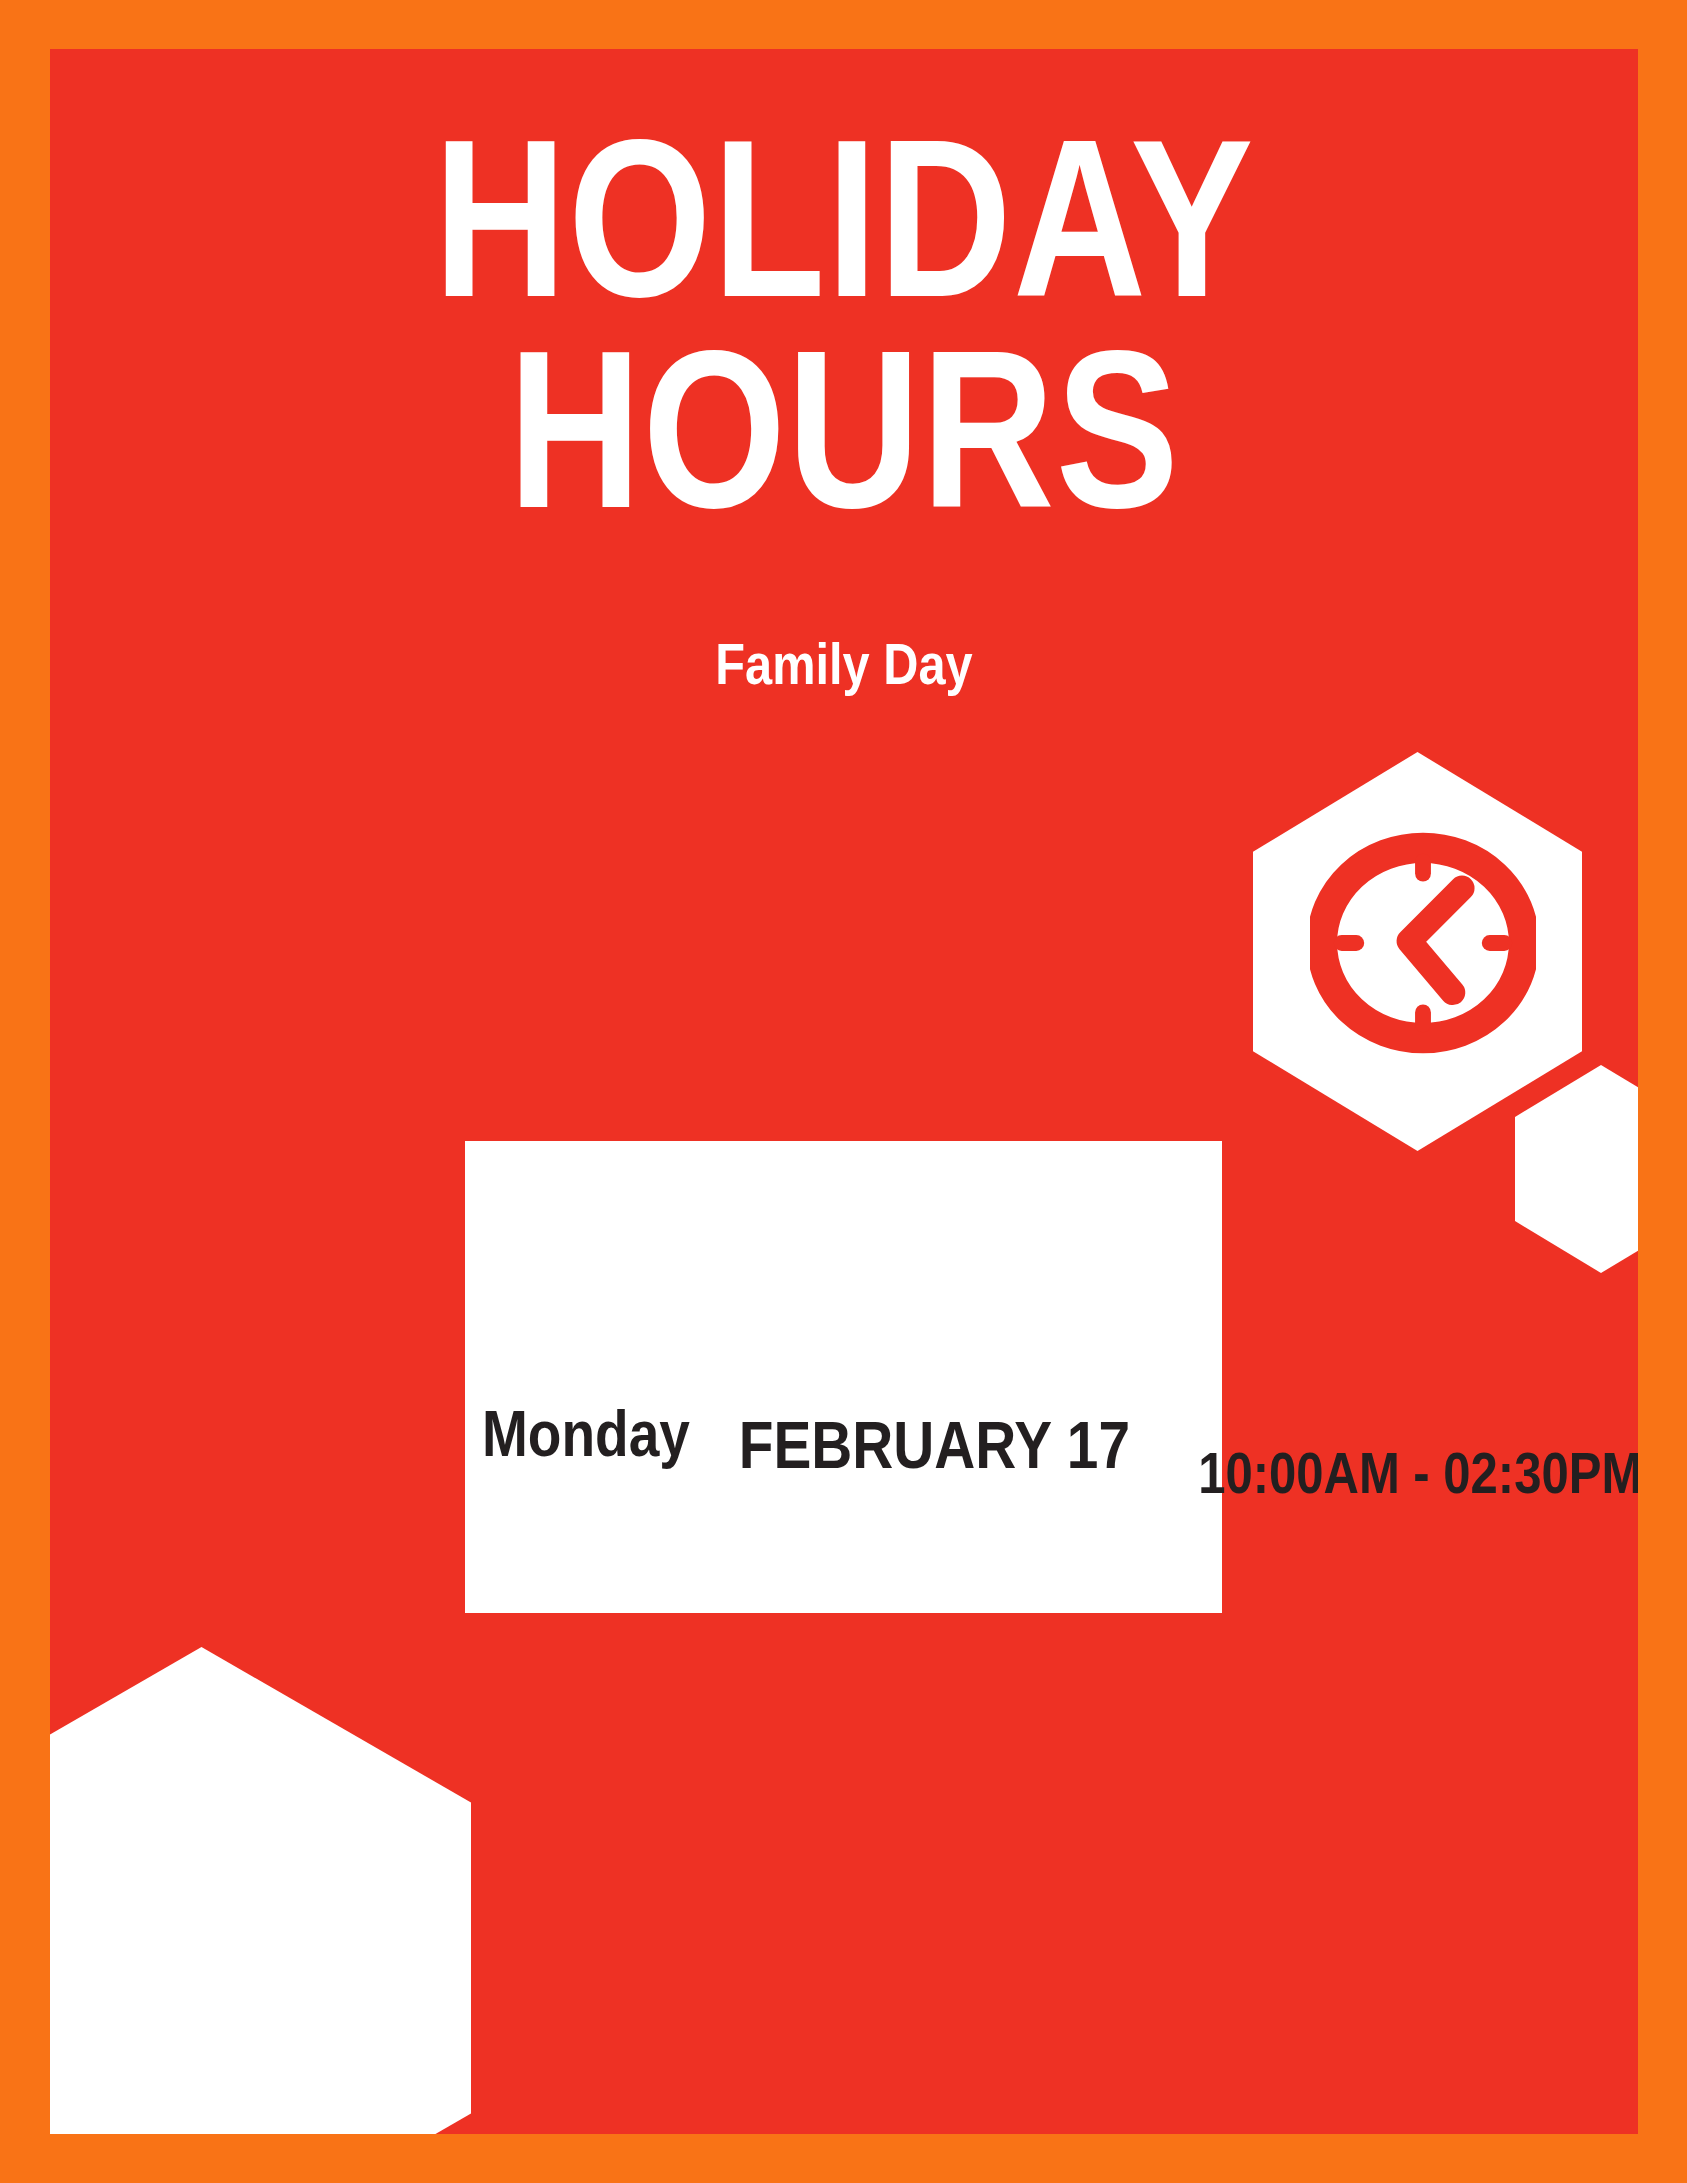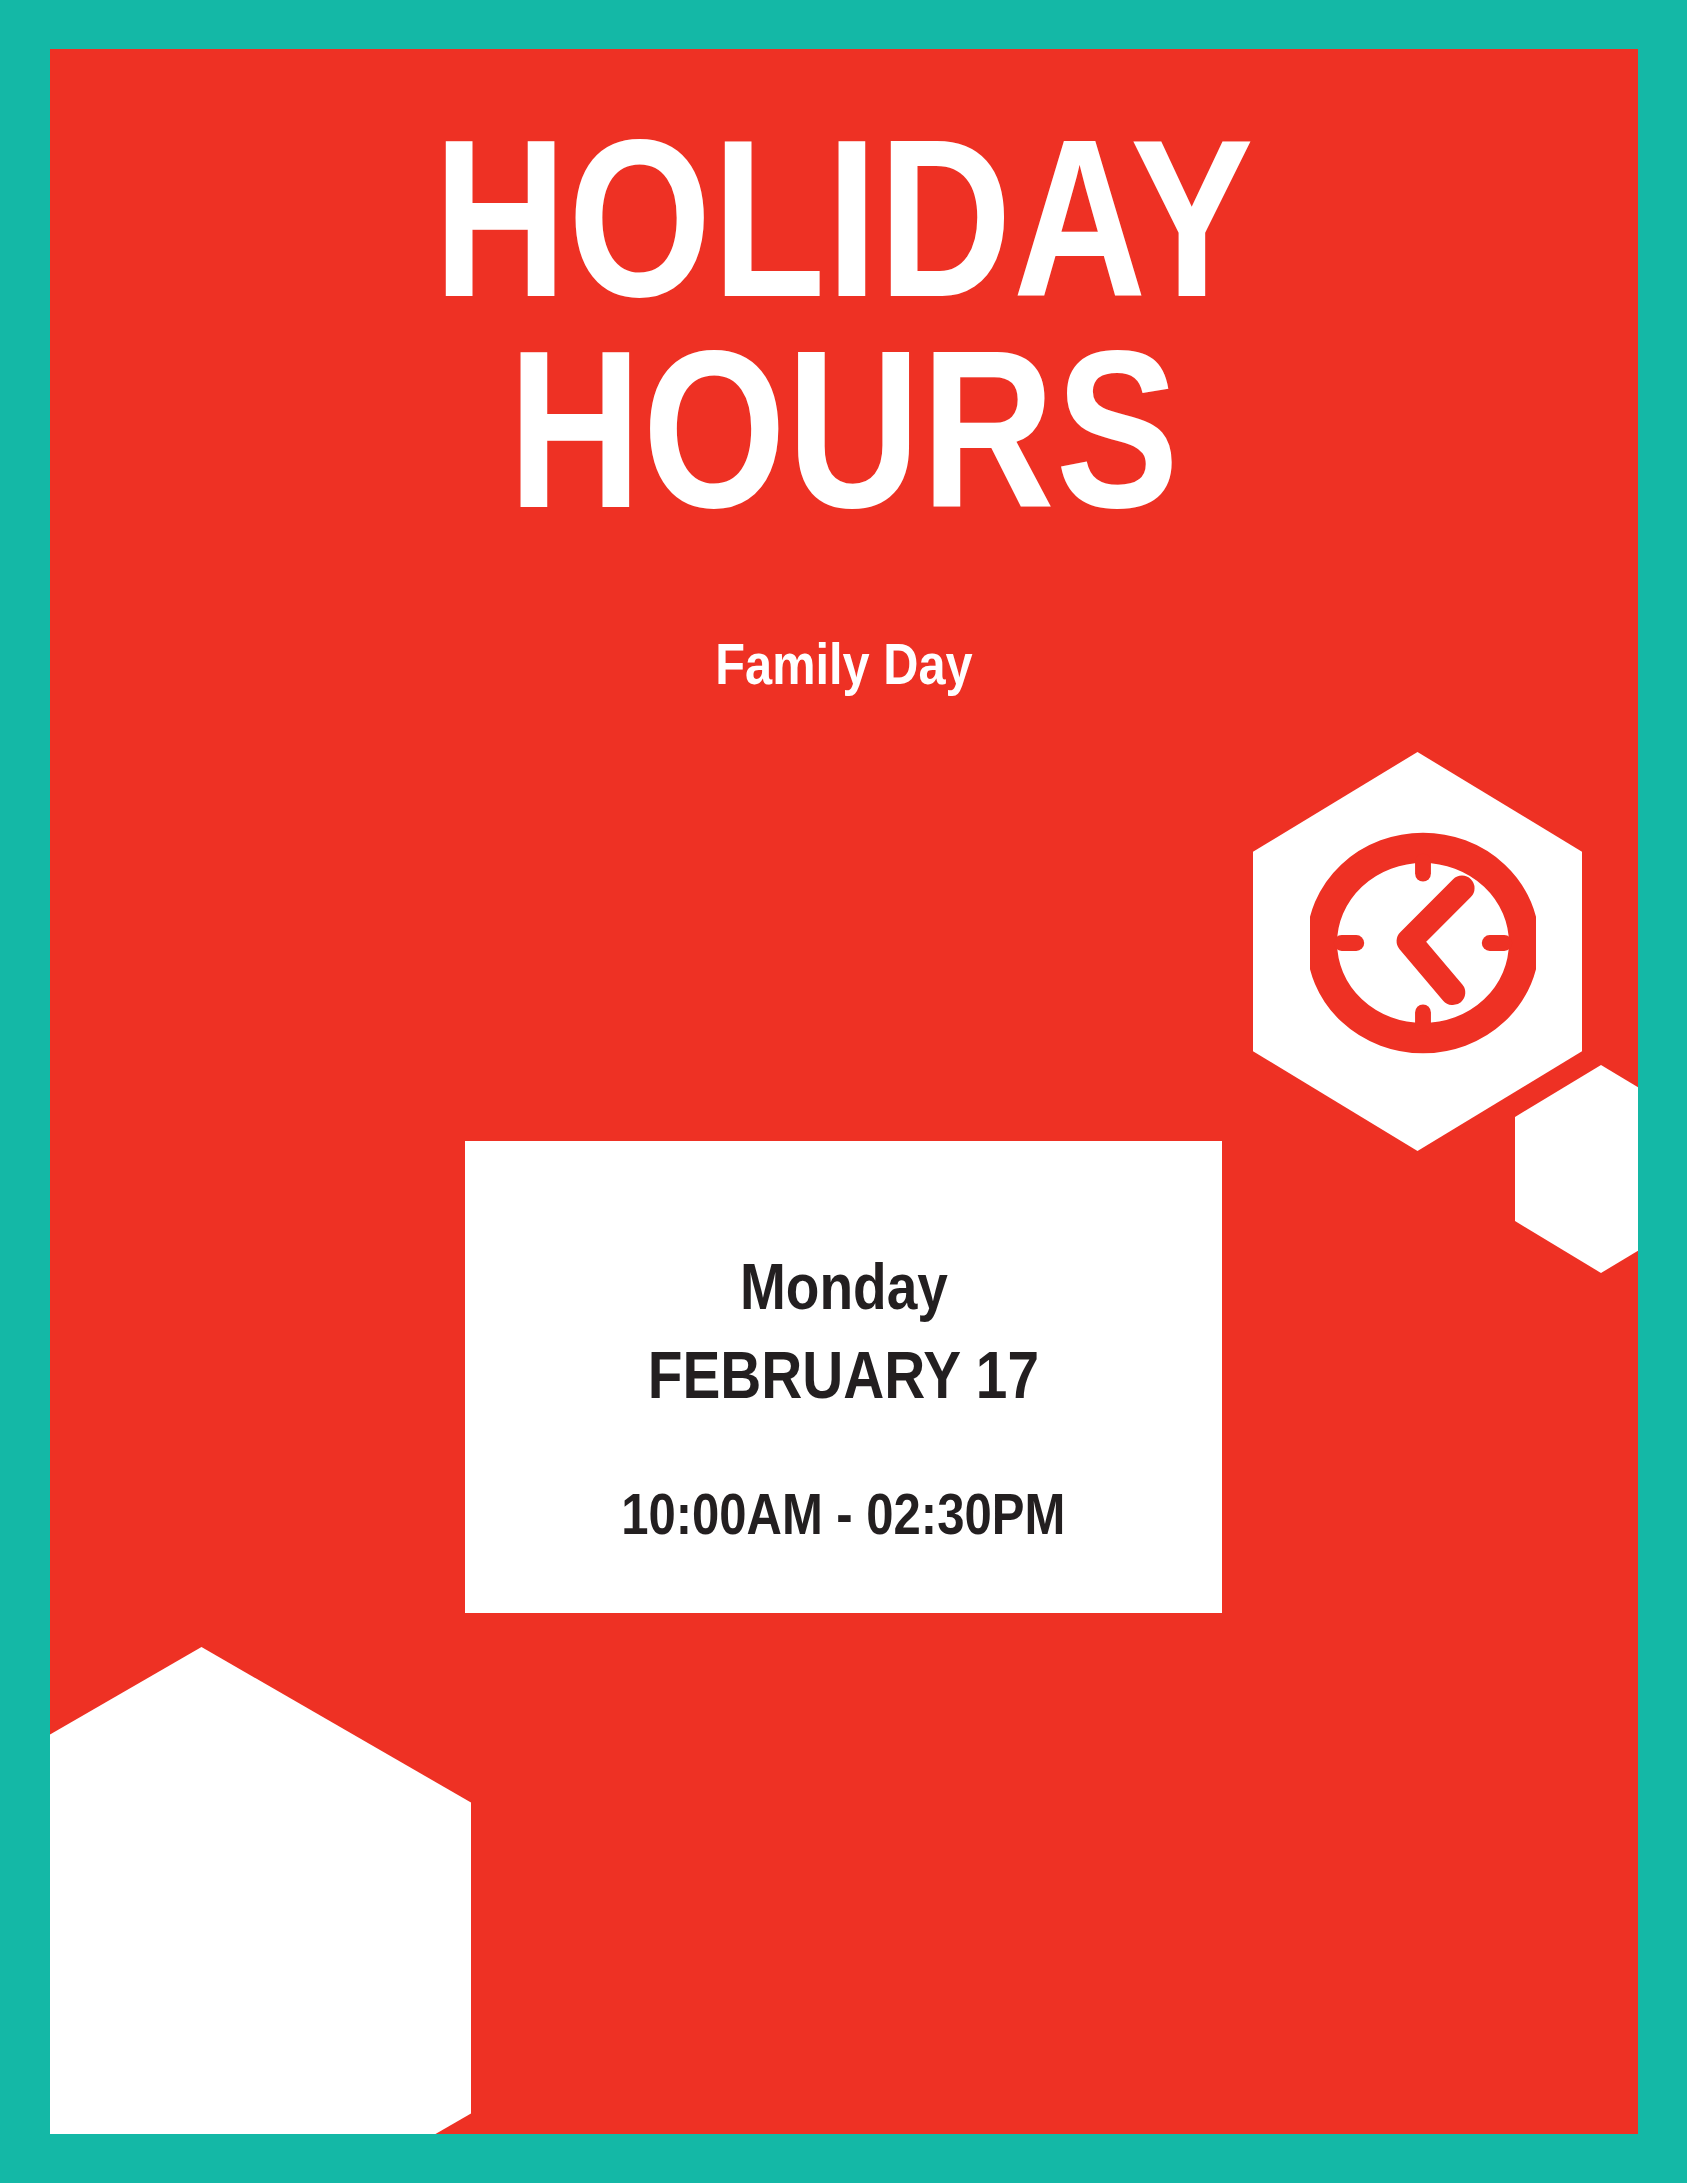--- a/index.html
+++ b/index.html
@@ -11,21 +11,21 @@
     width: 1687px;
     height: 2183px;
     font-family: "Liberation Sans", sans-serif;
     overflow: hidden;
   }
 
   #poster {
     position: relative;
     width: 1687px;
     height: 2183px;
-    background: #14b8a6;
+    background: #f97316;
     overflow: hidden;
   }
 
   
   #red-panel {
     position: absolute;
     left: 50px;
     top: 49px;
     width: 1588px;
     height: 2085px;
@@ -115,21 +115,21 @@
 
   
   #info-card {
     position: absolute;
     left: 415px;
     top: 1092px;
     width: 757px;
     height: 472px;
     background: #ffffff;
     display: flex;
-    flex-direction: column;
+    flex-direction: row;
     align-items: center;
     justify-content: flex-start;
     padding-top: 114px;
     box-sizing: border-box;
   }
   #card-weekday {
     color: #231f20;
     font-family: "Liberation Sans Narrow", "Liberation Sans", sans-serif;
     font-weight: 700;
     font-size: 64px;

